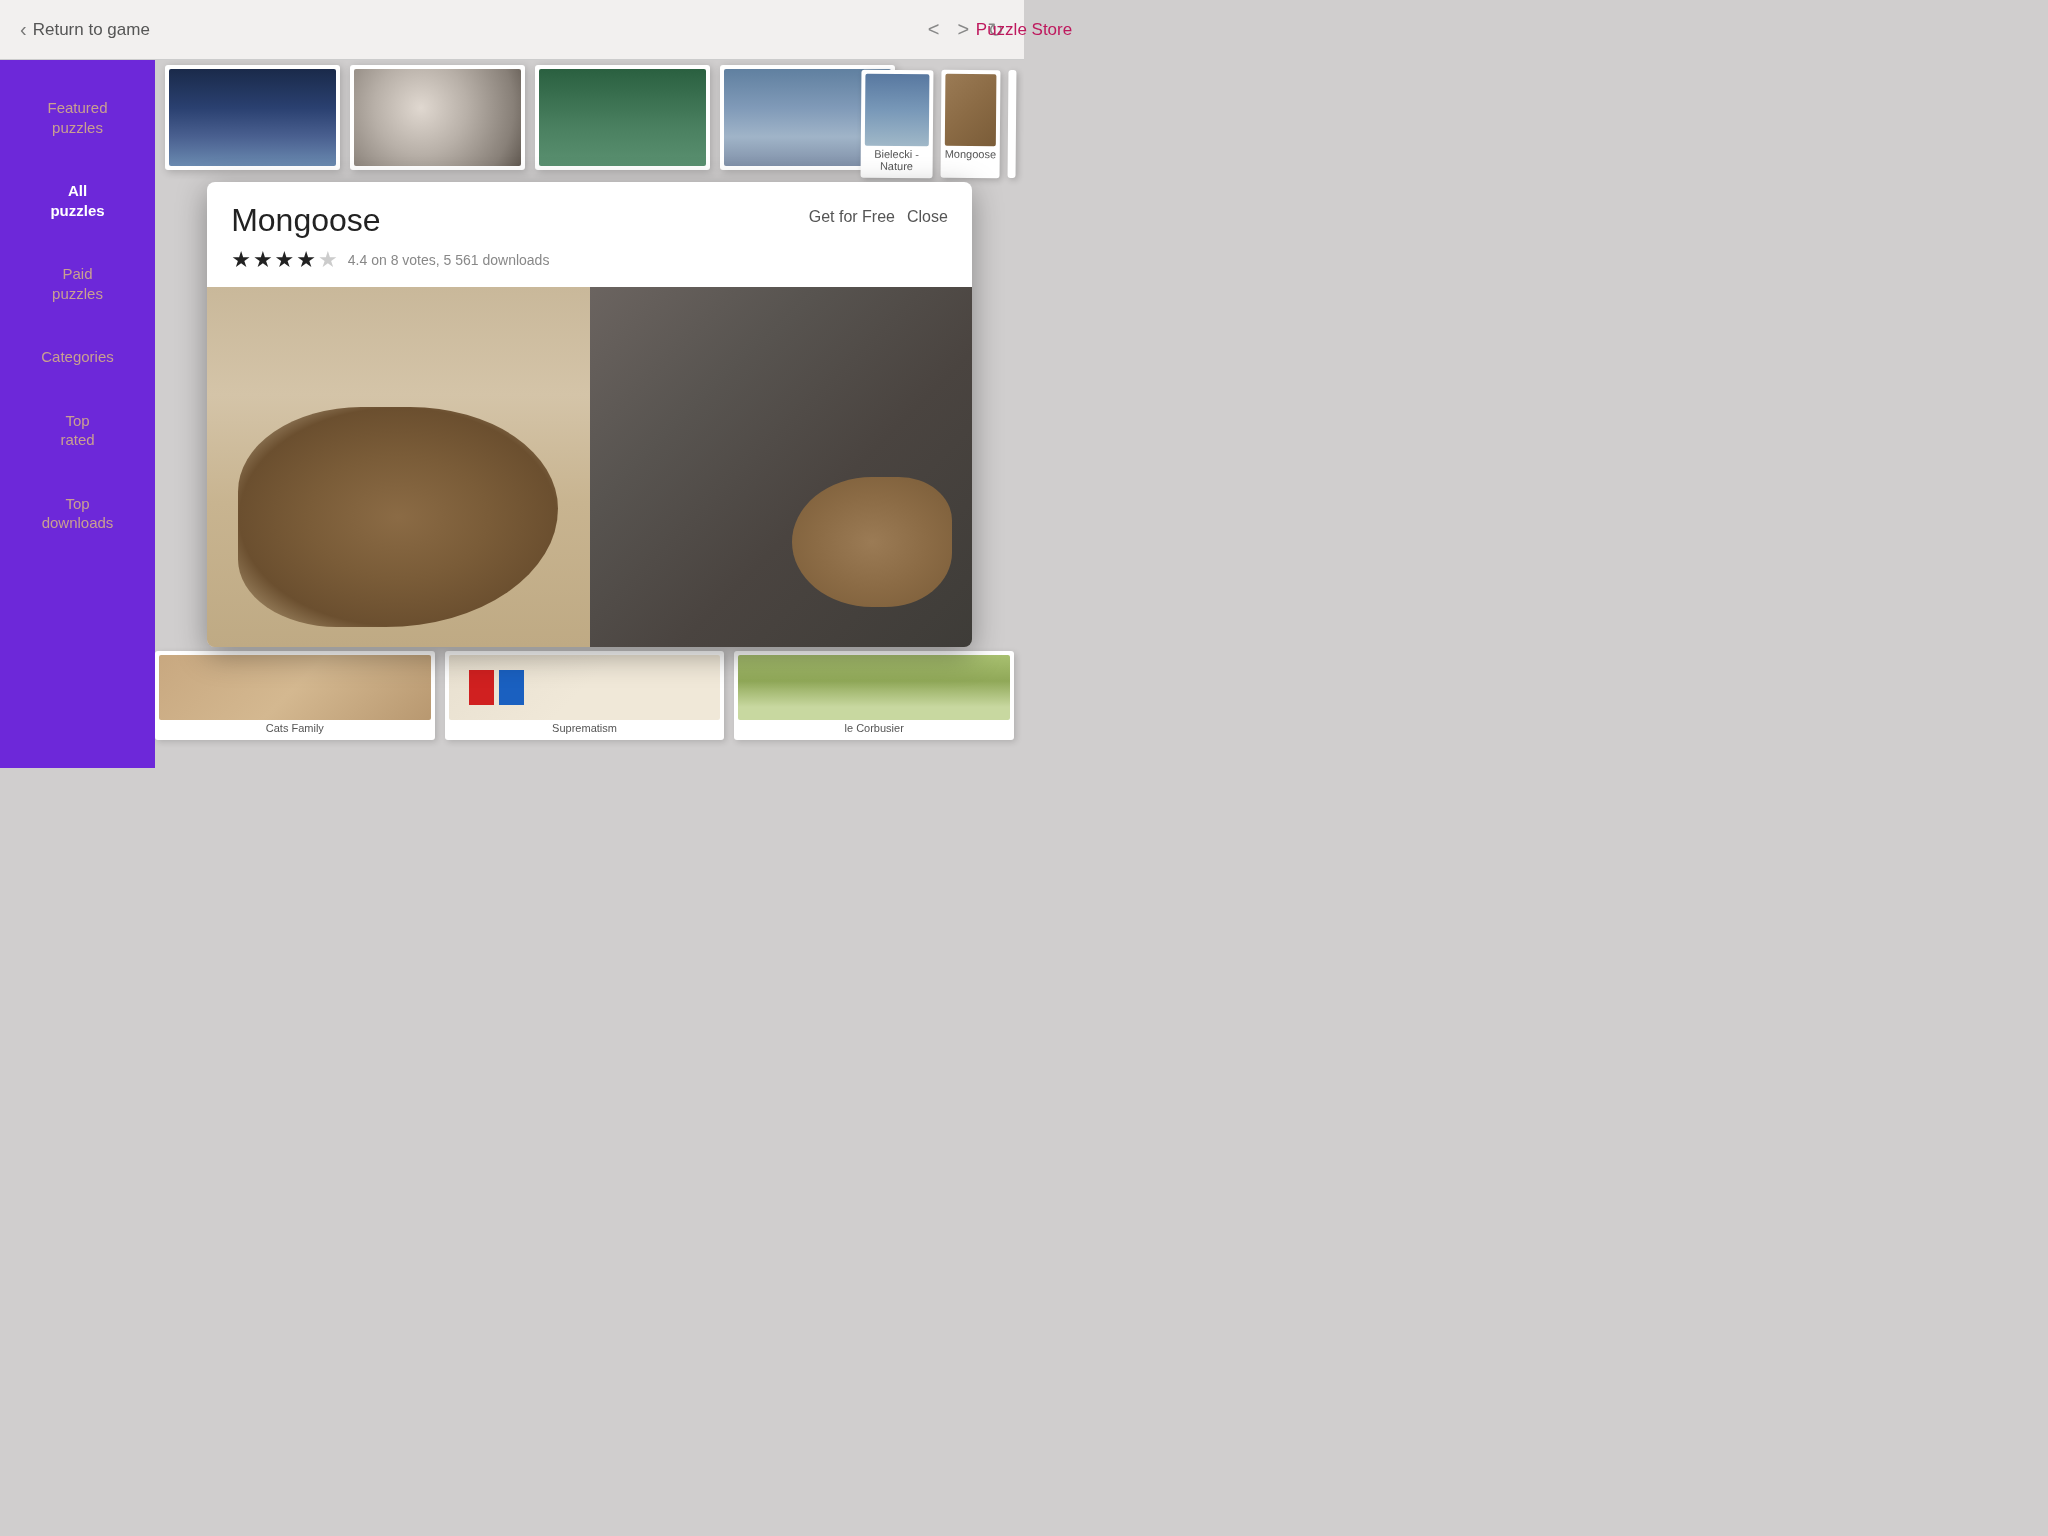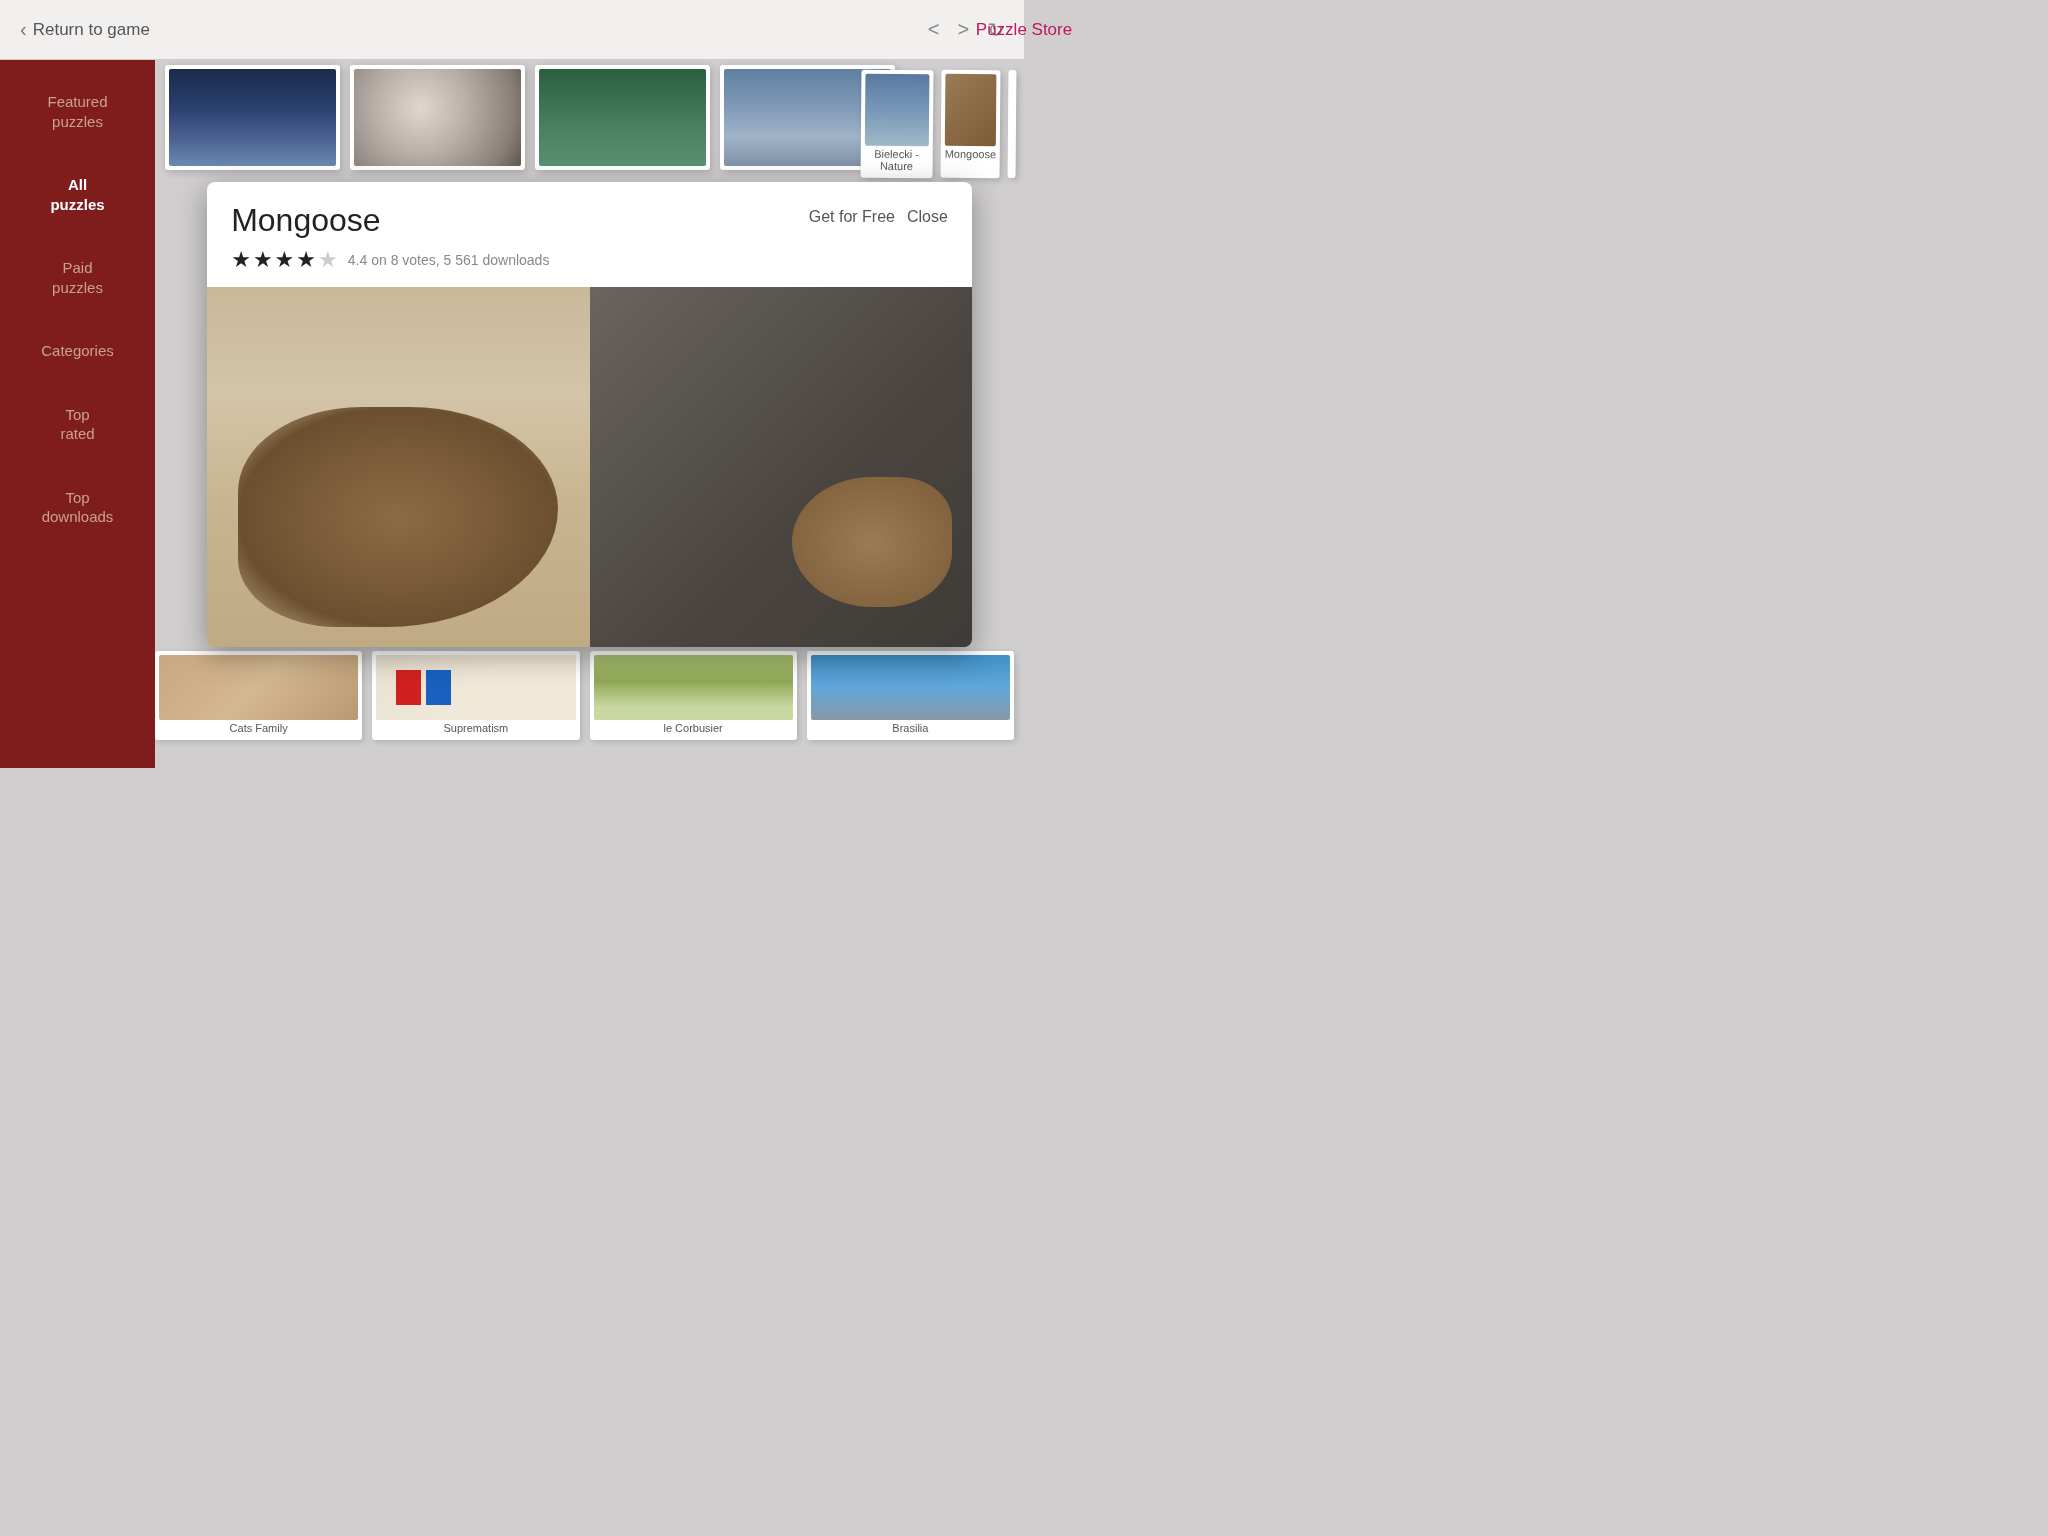--- a/index.html
+++ b/index.html
@@ -58,25 +58,25 @@
     
     .main {
       display: flex;
       flex: 1;
       overflow: hidden;
     }
 
     
     .sidebar {
       width: 155px;
-      background: #7f1d1d;
+      background: #6d28d9;
       flex-shrink: 0;
       display: flex;
       flex-direction: column;
-      padding-top: 10px;
+      padding-top: 16px;
     }
     .sidebar-item {
       padding: 22px 10px;
       text-align: center;
       color: #c9a090;
       font-size: 15px;
       cursor: pointer;
       line-height: 1.3;
     }
     .sidebar-item.active {
@@ -422,24 +422,20 @@
         <div class="bottom-card-img img-cats"></div>
         <div class="thumb-label">Cats Family</div>
       </div>
       <div class="bottom-card">
         <div class="bottom-card-img img-suprematism"></div>
         <div class="thumb-label">Suprematism</div>
       </div>
       <div class="bottom-card">
         <div class="bottom-card-img img-corbusier"></div>
         <div class="thumb-label">le Corbusier</div>
-      </div>
-      <div class="bottom-card">
-        <div class="bottom-card-img img-brasilia"></div>
-        <div class="thumb-label">Brasilia</div>
       </div>
     </div>
 
     <div class="modal-overlay">
       <div class="modal">
 
         <div class="modal-header">
           <div class="modal-title-section">
             <div class="modal-title">Mongoose</div>
             <div class="modal-rating">

